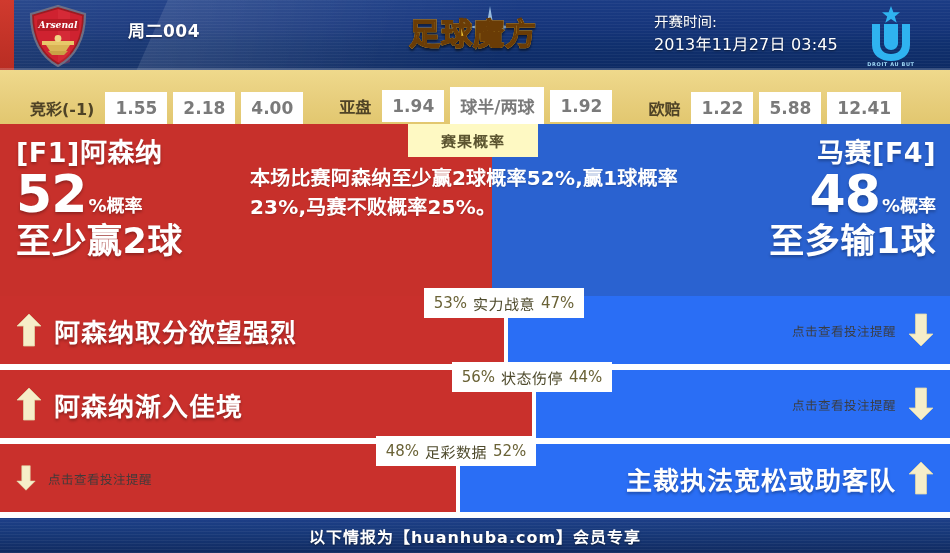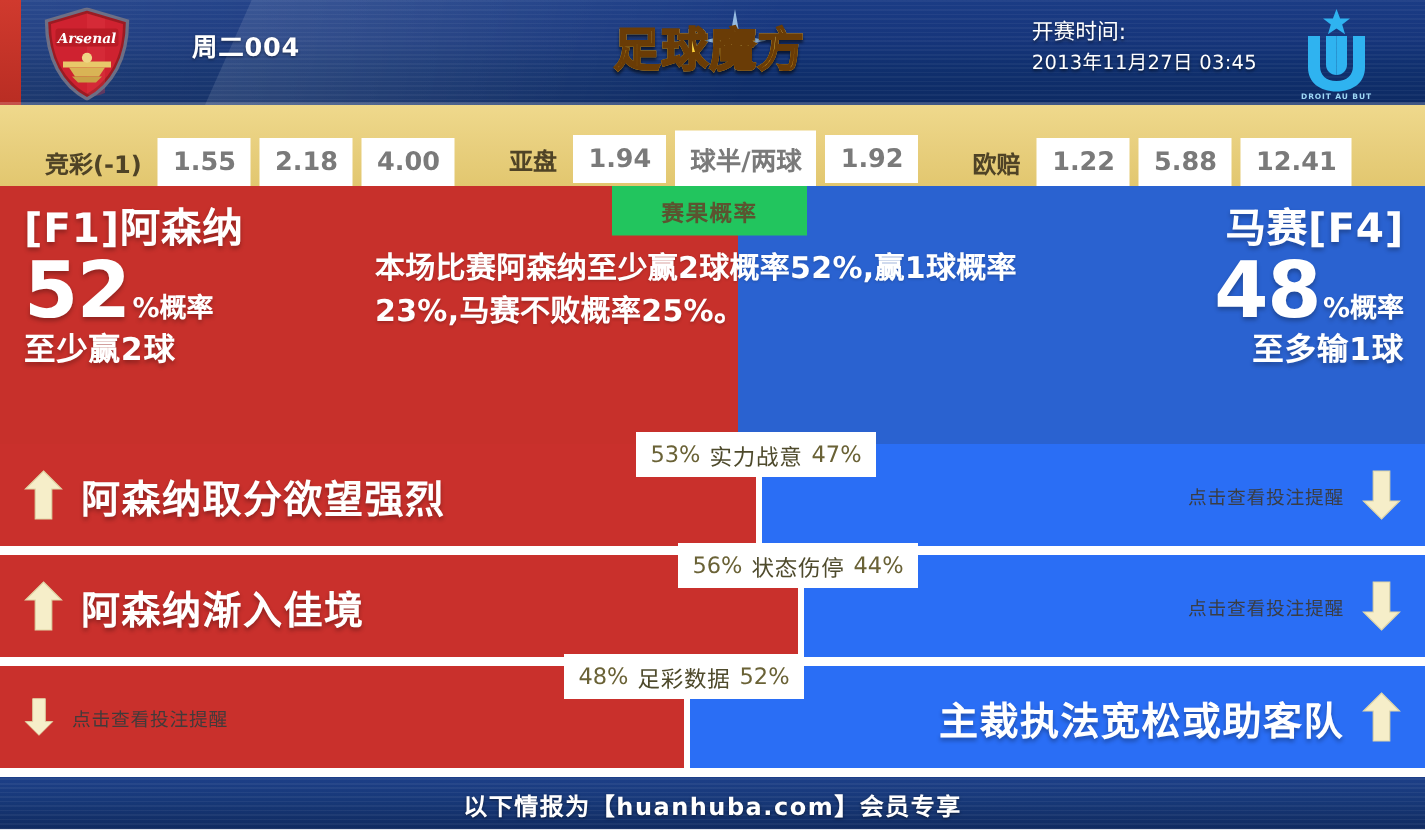--- a/index.html
+++ b/index.html
@@ -132,21 +132,21 @@
   .kickoff {
     position: absolute;
     right: 112px;
     top: 11px;
     text-align: left;
     z-index: 5;
     color: #ffffff;
     text-shadow: 0 1px 2px rgba(0,0,0,0.5);
   }
   .kickoff-label { font-size: 14.5px; line-height: 1.55; }
-  .kickoff-value { font-size: 13px; line-height: 1.5; letter-spacing: 0.2px; }
+  .kickoff-value { font-size: 16px; line-height: 1.5; letter-spacing: 0.2px; }
 
   
   .odds-bar {
     position: relative;
     height: 54px;
     width: 950px;
     background: linear-gradient(180deg, #efd98c 0%, #e8cf7e 50%, #e2c76f 100%);
     display: flex;
     align-items: flex-end;
     box-sizing: border-box;
@@ -227,34 +227,34 @@
     font-weight: bold;
     line-height: 0.98;
     letter-spacing: -1px;
   }
   .prob-pct-suffix {
     font-size: 18px;
     font-weight: bold;
     letter-spacing: 0;
   }
   .prob-sub {
-    font-size: 21px;
+    font-size: 35px;
     font-weight: bold;
     line-height: 1.1;
     margin-top: 2px;
     letter-spacing: 0.5px;
   }
 
   .prob-badge {
     position: absolute;
     left: 408px;
     top: 0;
     width: 130px;
     height: 33px;
-    background: #22c55e;
+    background: #fef9c3;
     z-index: 6;
     display: flex;
     align-items: center;
     justify-content: center;
     font-size: 15px;
     font-weight: bold;
     color: #5b5430;
     letter-spacing: 1px;
   }
 

